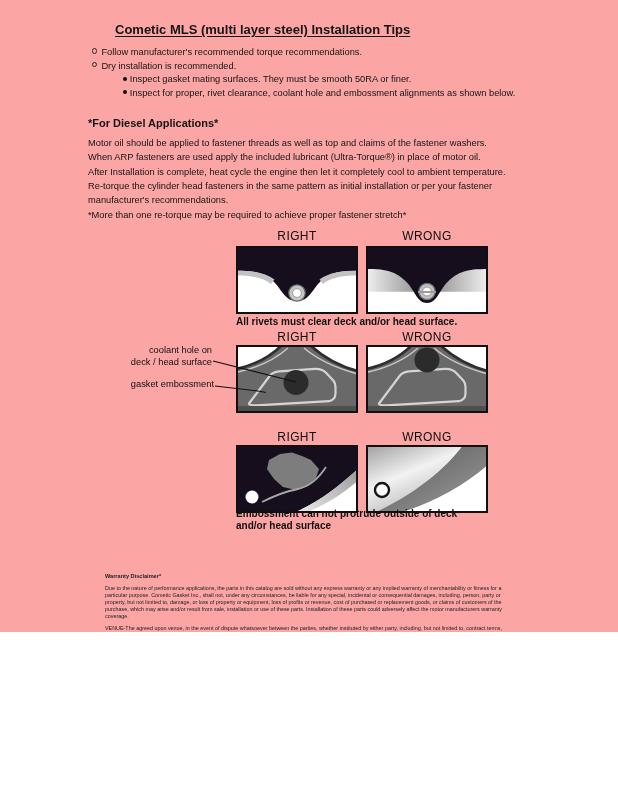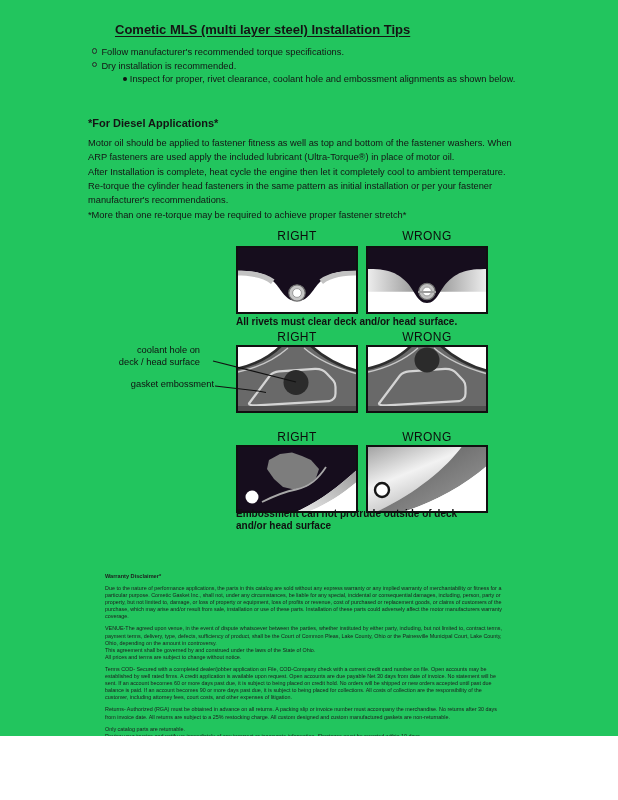--- a/index.html
+++ b/index.html
@@ -1,16 +1,16 @@
 <!DOCTYPE html>
 <html style="--ink: #111111; --diagram_black: #160d1d; --panel_gray: #696969; --hole_dark: #2b2b2b; --embossment_line: #d4d4d4; --bottom_strip: #4f4f4f;"><head>
 <meta charset="utf-8">
 <style>
   html,body{margin:0;padding:0;background:#ffffff;}
-  .page{position:relative;width:618px;height:736px;background:#22c55e;overflow:hidden;
+  .page{position:relative;width:618px;height:632px;background:#fca5a5;overflow:hidden;
         font-family:"Liberation Sans",sans-serif;color:#141414;}
   
   .title{position:absolute;left:115px;top:22px;font-size:13px;font-weight:bold;
          text-decoration:underline;text-underline-offset:2px;white-space:nowrap;}
   .tips{position:absolute;left:88px;top:46px;width:430px;font-size:9.3px;line-height:13.6px;}
   .tip-row{margin-left:4px;display:flex;align-items:baseline;}
   .tip-row.sub{margin-left:35px;}
   .circ{display:inline-block;width:3.4px;height:3.4px;border:1px solid #2a2a2a;border-radius:50%;
         margin-right:4px;flex:0 0 auto;position:relative;top:-1.5px;}
   .dot{display:inline-block;width:3.8px;height:3.8px;background:#111;border-radius:50%;
@@ -39,35 +39,39 @@
 </head>
 <body>
 
 <div class="page">
 
   <div class="title">Cometic MLS (multi layer steel) Installation Tips</div>
 
   <div class="tips">
     <div class="tip-row">
       <span class="circ"></span>
-      <span>Follow manufacturer's recommended torque specifications.</span>
+      <span>Follow manufacturer's recommended torque recommendations.</span>
     </div>
     <div class="tip-row">
       <span class="circ"></span>
       <span>Dry installation is recommended.</span>
     </div>
     <div class="tip-row sub">
       <span class="dot"></span>
+      <span>Inspect gasket mating surfaces.  They must be smooth 50RA or finer.</span>
+    </div>
+    <div class="tip-row sub">
+      <span class="dot"></span>
       <span>Inspect for proper, rivet clearance, coolant hole and embossment alignments as shown below.</span>
     </div>
   </div>
 
   <div class="diesel">
     <h2>*For Diesel Applications*</h2>
-    <p>Motor oil should be applied to fastener fitness as well as top and bottom of the fastener washers. When ARP fasteners are used apply the included lubricant (Ultra-Torque®) in place of motor oil.</p>
+    <p>Motor oil should be applied to fastener threads as well as top and claims of the fastener washers. When ARP fasteners are used apply the included lubricant (Ultra-Torque®) in place of motor oil.</p>
     <p>After Installation is complete, heat cycle the engine then let it completely cool to ambient temperature. Re-torque the cylinder head fasteners in the same pattern as initial installation or per your fastener manufacturer's recommendations.</p>
     <p class="note">*More than one re-torque may be required to achieve proper fastener stretch*</p>
   </div>
 
   <div class="dg-label" style="left:236px;top:229px">RIGHT</div>
   <div class="dg-label" style="left:366px;top:229px">WRONG</div>
 
   <svg class="panel" style="left:236px;top:246px" viewBox="0 0 122 68">
     <rect x="0" y="0" width="122" height="68" fill="#ffffff"></rect>
     <path fill="var(--diagram_black)" d="M0,0 H122 V25 C98,25 92,28 84,36 C76,44 73,55 61,55 C49,55 46,44 38,36 C30,28 24,25 0,25 Z"></path>
@@ -93,21 +97,21 @@
     <circle cx="61" cy="45.5" r="4.4" fill="#ffffff" stroke="#8b8b8b" stroke-width="0.8"></circle>
     <line x1="52" y1="46" x2="70" y2="46" stroke="#9c9c9c" stroke-width="2"></line>
     <rect x="1" y="1" width="120" height="66" fill="none" stroke="#101010" stroke-width="2"></rect>
   </svg>
 
   <div class="caption" style="top:316px">All rivets must clear deck and/or head surface.</div>
 
   <div class="dg-label" style="left:236px;top:330px">RIGHT</div>
   <div class="dg-label" style="left:366px;top:330px">WRONG</div>
 
-  <div class="callout" style="left:84px;top:345px;width:116px">
+  <div class="callout" style="left:96px;top:345px;width:116px">
     <div>coolant hole on</div>
     <div>deck / head surface</div>
   </div>
   <div class="callout" style="left:96px;top:379px;width:118px">gasket embossment</div>
 
   <svg class="panel" style="left:236px;top:345px" viewBox="0 0 122 68">
     <rect x="0" y="0" width="122" height="68" fill="var(--panel_gray)"></rect>
     <path fill="#ffffff" d="M0,0 H46 C35,11 19,20 0,24 Z"></path>
     <path fill="#ffffff" d="M122,0 H74 C87,12 104,21.5 122,26 Z"></path>
     <path stroke="#2e2e2e" stroke-width="2.6" fill="none" d="M46,0 C35,11 19,20 0,24"></path>

